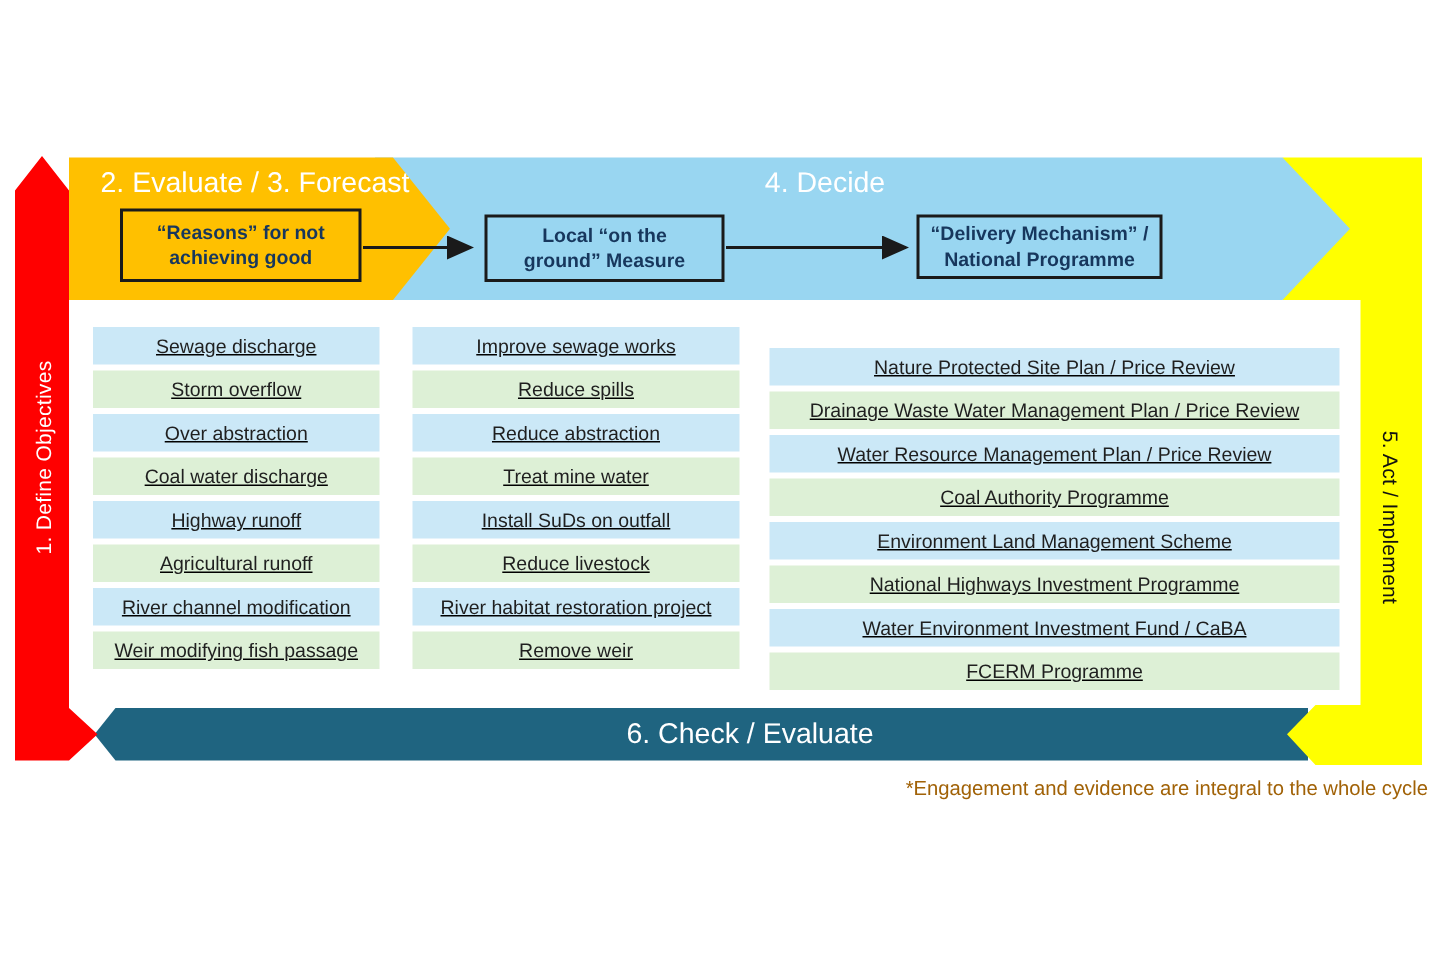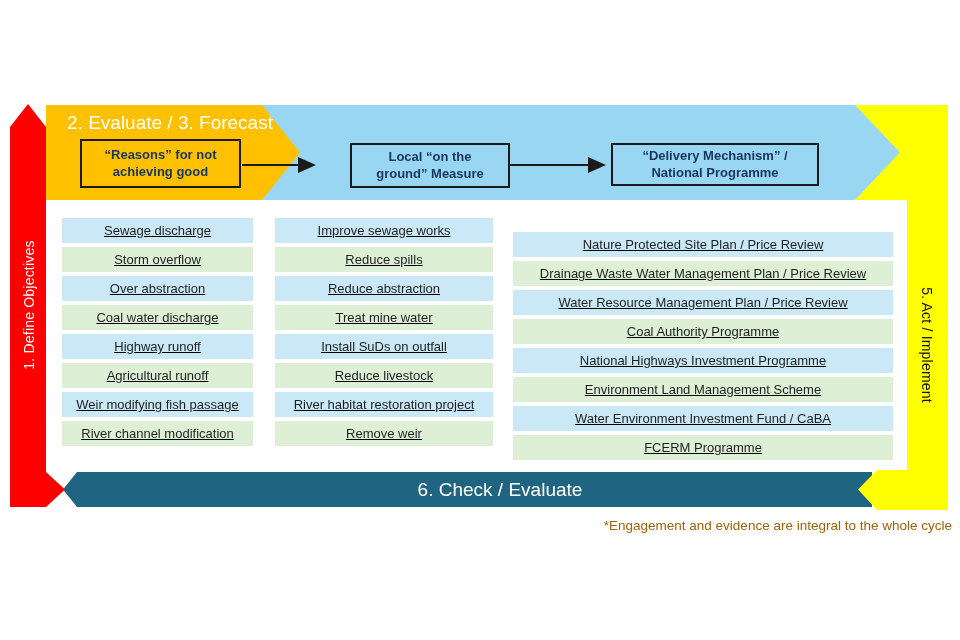--- a/index.html
+++ b/index.html
@@ -54,64 +54,65 @@
     <polygon points="46,105 262,105 300,152.5 262,200 46,200" fill="#FFC000"></polygon>
 
     <polygon points="10,127 28,104 46,127 46,472 65,489.5 46,507 10,507" fill="#FF0000"></polygon>
 
     <line x1="242" y1="165" x2="314" y2="165" stroke="#1a1a1a" stroke-width="2" marker-end="url(#arrowhead)"></line>
     <line x1="484" y1="165" x2="604" y2="165" stroke="#1a1a1a" stroke-width="2" marker-end="url(#arrowhead)"></line>
   </svg>
 
   <div class="vlabel up" style="left:29px;top:305px;">1. Define Objectives</div>
   <div class="hlabel" style="left:60px;top:112px;width:220px;">2. Evaluate / 3. Forecast</div>
+  <div class="hlabel" style="left:450px;top:112px;width:200px;">4. Decide</div>
   <div class="vlabel down" style="left:927px;top:345px;">5. Act / Implement</div>
   <div class="hlabel" style="left:300px;top:479px;width:400px;">6. Check / Evaluate</div>
 
   <div class="hbox" style="left:80px;top:139px;width:161px;height:49px;background:#FFC000;text-align:center;">
     <span class="ln">“Reasons” for not</span>
     <span class="ln">achieving good</span>
   </div>
-  <div class="hbox" style="left:323px;top:143px;width:160px;height:45px;background:#99D6F1;margin-left:27px;">
+  <div class="hbox" style="left:323px;top:143px;width:160px;height:45px;background:#99D6F1;">
     <span class="ln">Local “on the</span>
     <span class="ln">ground” Measure</span>
   </div>
-  <div class="hbox" style="left:611px;top:143px;width:208px;height:43px;background:#99D6F1;">
+  <div class="hbox" style="left:611px;top:143px;width:164px;height:43px;background:#99D6F1;">
     <span class="ln">“Delivery Mechanism” /</span>
     <span class="ln">National Programme</span>
   </div>
 
   <div class="col" style="left:62px;top:218px;width:191px;">
     <div class="row">Sewage discharge</div>
     <div class="row">Storm overflow</div>
     <div class="row">Over abstraction</div>
     <div class="row">Coal water discharge</div>
     <div class="row">Highway runoff</div>
     <div class="row">Agricultural runoff</div>
+    <div class="row">River channel modification</div>
     <div class="row">Weir modifying fish passage</div>
-    <div class="row">River channel modification</div>
   </div>
 
   <div class="col" style="left:275px;top:218px;width:218px;">
     <div class="row">Improve sewage works</div>
     <div class="row">Reduce spills</div>
     <div class="row">Reduce abstraction</div>
     <div class="row">Treat mine water</div>
     <div class="row">Install SuDs on outfall</div>
     <div class="row">Reduce livestock</div>
     <div class="row">River habitat restoration project</div>
     <div class="row">Remove weir</div>
   </div>
 
   <div class="col" style="left:513px;top:232px;width:380px;">
     <div class="row">Nature Protected Site Plan / Price Review</div>
     <div class="row">Drainage Waste Water Management Plan / Price Review</div>
     <div class="row">Water Resource Management Plan / Price Review</div>
     <div class="row">Coal Authority Programme</div>
+    <div class="row">Environment Land Management Scheme</div>
     <div class="row">National Highways Investment Programme</div>
-    <div class="row">Environment Land Management Scheme</div>
     <div class="row">Water Environment Investment Fund / CaBA</div>
     <div class="row">FCERM Programme</div>
   </div>
 
   <div class="footnote">*Engagement and evidence are integral to the whole cycle</div>
 
 </div>
 
 </body></html>

